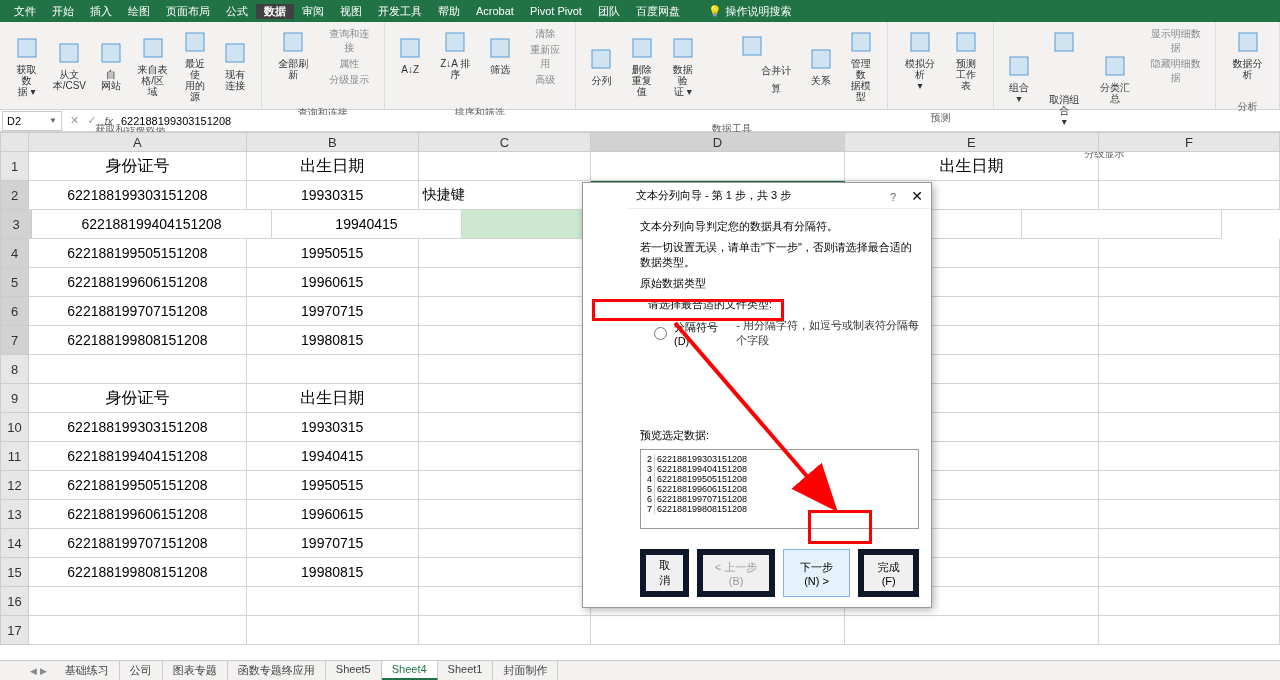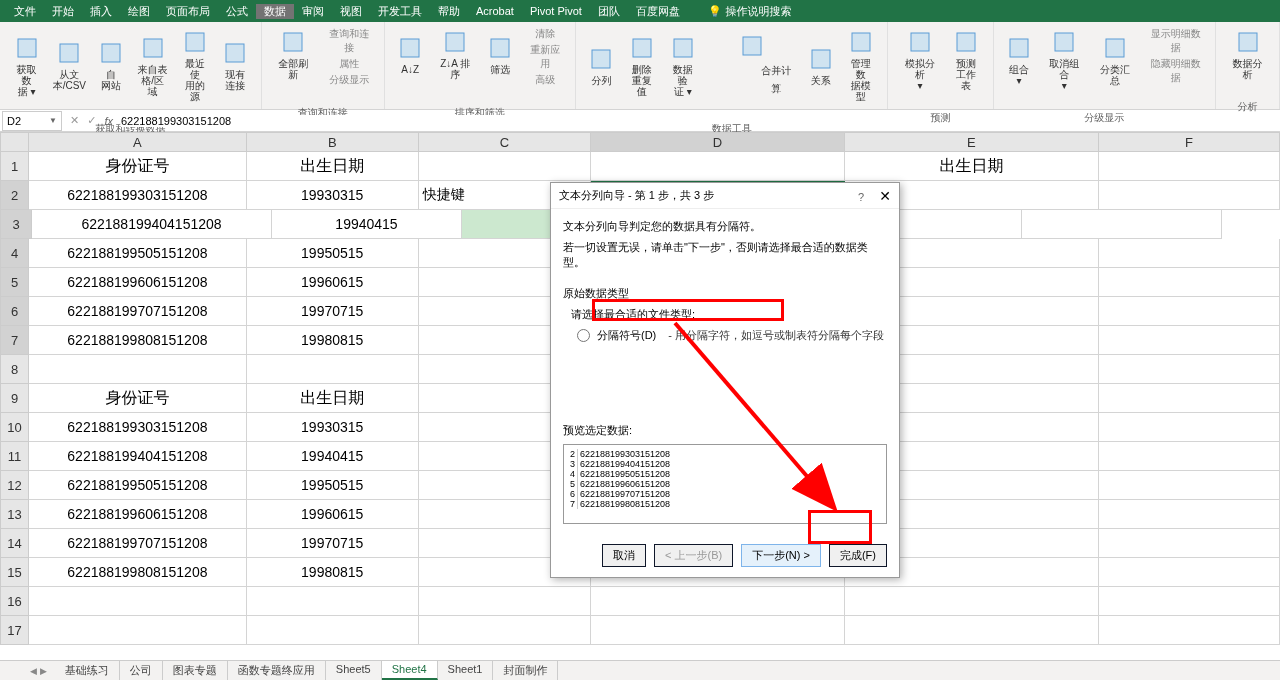--- a/index.html
+++ b/index.html
@@ -1,21 +1,21 @@
 <!DOCTYPE html>
 <html><head>
 <meta charset="utf-8">
 <style>
 * { margin: 0; padding: 0; box-sizing: border-box; font-family: "Microsoft YaHei", Arial, sans-serif; }
 body { background: #fff; width: 1280px; height: 680px; overflow: hidden; position: relative; }
 
 
 .titlebar { background: #217346; height: 22px; display: flex; align-items: center; padding: 0 6px; color: #fff; font-size: 11px; }
 .titlebar .menu-item { padding: 0 8px; cursor: pointer; }
-.titlebar .menu-item.active { background: #737373; }
+.titlebar .menu-item.active { background: #404040; font-weight: bold; }
 .titlebar .search-wrap { display: flex; align-items: center; margin-left: 20px; }
 .titlebar .search-icon { margin-right: 4px; }
 
 
 .ribbon { background: #f3f2f1; height: 88px; border-bottom: 1px solid #d4d4d4; display: flex; }
 .ribbon-group { display: flex; flex-direction: column; align-items: center; border-right: 1px solid #e0e0e0; padding: 4px 6px; font-size: 10px; color: #606060; }
 .ribbon-group .group-content { display: flex; align-items: flex-start; gap: 2px; flex: 1; }
 .ribbon-group .group-label { font-size: 10px; color: #606060; margin-top: 18px; }
 .ribbon-btn { display: flex; flex-direction: column; align-items: center; justify-content: center; padding: 2px 6px; font-size: 10px; color: #333; text-align: center; min-width: 36px; }
 .ribbon-btn .icon { width: 28px; height: 28px; margin-bottom: 2px; display: flex; align-items: center; justify-content: center; }
@@ -45,35 +45,35 @@
 
 
 .cA { width: 240px; }
 .cB { width: 190px; }
 .cC { width: 190px; }
 .cD { width: 280px; }
 .cE { width: 280px; }
 .cF { width: 200px; }
 
 
-.dialog { position: absolute; left: 550px; top: 182px; width: 350px; background: #fff; border: 1px solid #999; box-shadow: 2px 2px 8px rgba(0,0,0,0.3); font-size: 11px; }
+.dialog { position: absolute; left: 582px; top: 182px; width: 350px; background: #fff; border: 1px solid #999; box-shadow: 2px 2px 8px rgba(0,0,0,0.3); font-size: 11px; padding-left: 45px; }
 .dialog-title { height: 26px; display: flex; align-items: center; justify-content: space-between; padding: 0 8px; border-bottom: 1px solid #eee; }
 .dialog-title .close-x { cursor: pointer; font-size: 14px; }
 .dialog-title .help-q { margin-right: 12px; color: #666; }
 .dialog-body { padding: 10px 12px; }
 .dialog-body p { margin-bottom: 6px; font-size: 11px; }
-.fieldset-label { font-size: 11px; margin-top: 16px; }
+.fieldset-label { font-size: 11px; margin-top: 6px; }
 .radio-line { display: flex; align-items: center; margin: 4px 0 4px 14px; font-size: 11px; gap: 4px; }
 .radio-line input { margin-right: 3px; }
 .radio-desc { margin-left: 8px; color: #333; }
 .preview-box { border: 1px solid #999; height: 80px; margin-top: 4px; padding: 4px; font-size: 9px; font-family: monospace; overflow: hidden; position: relative; }
 .preview-box .line { display: flex; }
 .preview-box .ln { width: 10px; text-align: right; margin-right: 2px; border-right: 1px solid #ccc; padding-right: 2px; }
 .dialog-buttons { display: flex; justify-content: flex-end; gap: 8px; padding: 10px 12px; }
-.dialog-buttons button { font-size: 11px; padding: 3px 10px; border: 1px solid #0f172a; background: #f0f0f0; cursor: pointer; }
+.dialog-buttons button { font-size: 11px; padding: 3px 10px; border: 6px solid #0f172a; background: #f0f0f0; cursor: pointer; }
 .dialog-buttons button.primary { border: 1px solid #7eb4ea; background: #e5f1fb; }
 .anno-arrow { position: absolute; pointer-events: none; }
 
 
 .sheet-tabs { position: absolute; bottom: 0; left: 0; right: 0; height: 20px; background: #f3f2f1; border-top: 1px solid #ccc; display: flex; align-items: center; font-size: 11px; padding-left: 30px; }
 .sheet-tab { padding: 2px 10px; border-right: 1px solid #ccc; color: #444; cursor: pointer; }
 .sheet-tab.active { background: #fff; border-bottom: 2px solid #217346; color: #217346; }
 .tab-nav { display: flex; gap: 3px; margin-right: 8px; color: #888; font-size: 9px; }
 
 
@@ -316,21 +316,21 @@
             </div>
             <div style="white-space: pre-line; line-height: 11px;">组合
 ▾</div>
           </div>
           <div class="ribbon-btn">
             <div class="icon">
               <svg width="24" height="24">
                 <rect x="3" y="3" width="18" height="18" fill="#d0e3f0" stroke="#5b9bd5"></rect>
               </svg>
             </div>
-            <div style="white-space: pre-line; line-height: 11px;">取消组合
+            <div style="white-space: pre-line; line-height: 11px; margin-top: 36px;">取消组合
 ▾</div>
           </div>
           <div class="ribbon-btn">
             <div class="icon">
               <svg width="24" height="24">
                 <rect x="3" y="3" width="18" height="18" fill="#d0e3f0" stroke="#5b9bd5"></rect>
               </svg>
             </div>
             <div style="white-space: pre-line; line-height: 11px;">分类汇总</div>
           </div>

